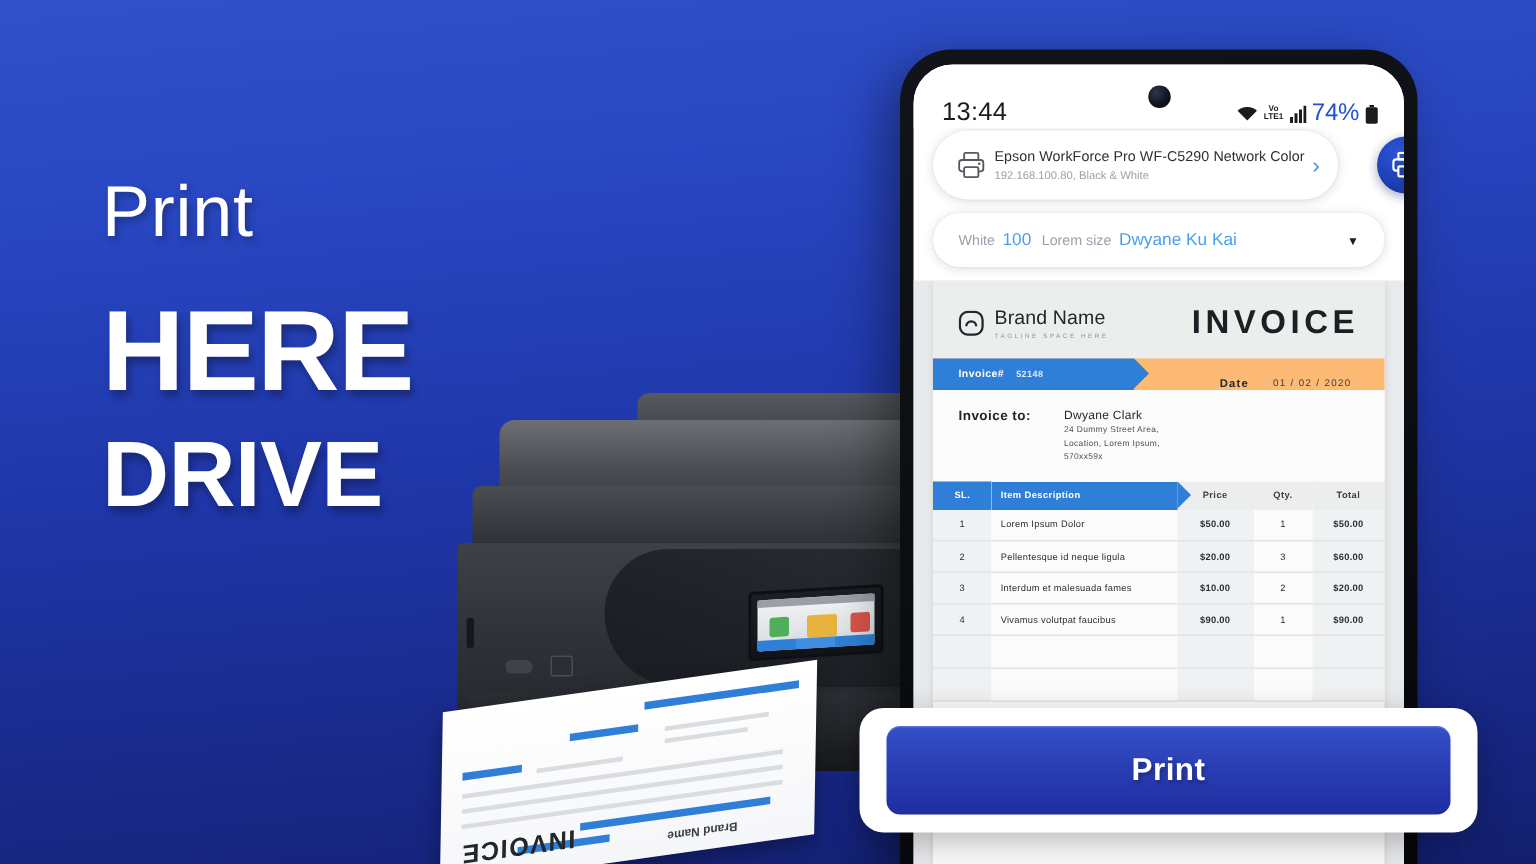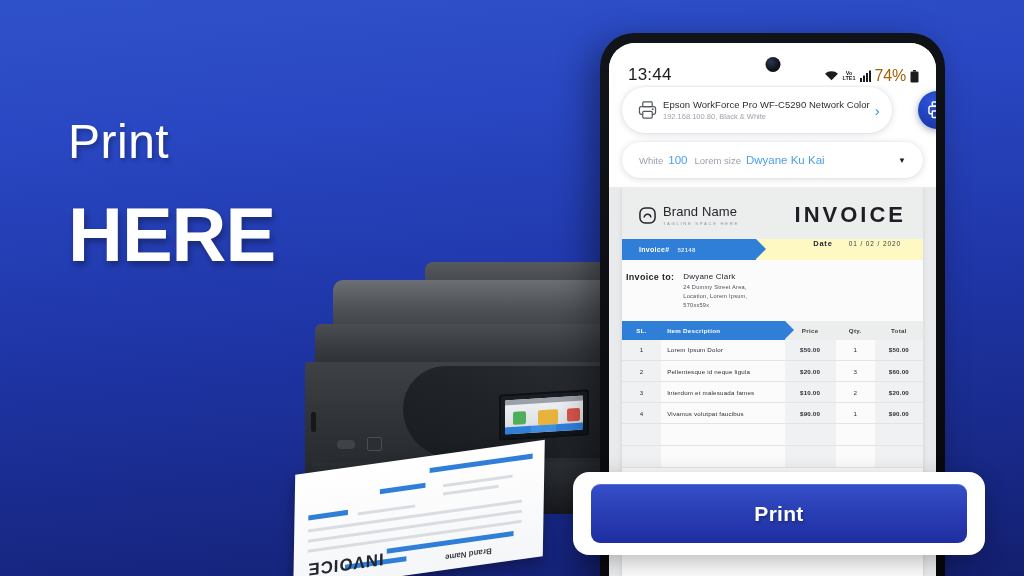--- a/index.html
+++ b/index.html
@@ -130,21 +130,21 @@
     z-index:6;
   }
 
   
   .statusbar {
     position:relative; height:42px; display:flex; align-items:flex-end;
     justify-content:space-between; padding:0 17px 0 19px; background:#fff;
   }
   .sb-time { font-size:17px; color:#1c1c1e; font-weight:400; letter-spacing:.2px; }
   .sb-right { display:flex; align-items:center; gap:4px; }
-  .sb-pct { font-size:16px; color:#a16207; letter-spacing:-.2px; }
+  .sb-pct { font-size:16px; color:#1d4ed8; letter-spacing:-.2px; }
   .sb-volte { font-size:5.5px; line-height:5.5px; color:#1c1c1e; text-align:center; font-weight:700; }
 
   
   .prow { display:flex; align-items:center; gap:26px; padding:0 13px; margin-top:2px; }
   .pcard {
     flex:1; background:#fff; border-radius:27px; height:46px;
     display:flex; align-items:center; padding:0 12px;
     box-shadow:0 1px 7px rgba(20,30,70,.16), 0 0 0 1px rgba(0,0,0,.02);
   }
   .pc-icon { width:26px; flex:0 0 26px; display:flex; align-items:center; justify-content:center; }
@@ -184,37 +184,37 @@
   }
   .doc-head {
     background:#eceded; padding:15px 17px 11px 17px;
     display:flex; align-items:center; justify-content:space-between;
   }
   .brand { display:flex; align-items:center; gap:7px; }
   .brand-txt .bn { font-size:13px; color:#23262b; font-weight:400; letter-spacing:.1px; }
   .brand-txt .tl { font-size:4.2px; color:#8d939b; letter-spacing:1.7px; margin-top:1.5px; }
   .inv-title { font-size:22px; font-weight:700; color:#1c1f24; letter-spacing:3px; }
 
-  .inv-no-row { display:flex; align-items:flex-start; background:#fef9c3; }
+  .inv-no-row { display:flex; align-items:flex-end; background:#fdba74; }
   .ribbon {
     position:relative; background:#2f7fd8; height:21px; width:134px;
     display:flex; align-items:center; padding-left:17px; gap:8px;
   }
   .ribbon::after {
     content:""; position:absolute; right:-10px; top:0;
     border-left:10px solid #2f7fd8;
     border-top:10.5px solid transparent; border-bottom:10.5px solid transparent;
   }
   .rb-lbl { font-size:7px; color:#fff; font-weight:700; letter-spacing:.3px; }
   .rb-val { font-size:6px; color:#dbeaf9; font-weight:700; letter-spacing:.3px; }
   .date-grp { margin-left:auto; display:flex; align-items:center; gap:16px; padding-right:22px; }
   .date-lbl { font-size:7.5px; font-weight:700; color:#23262b; letter-spacing:.8px; }
   .date-val { font-size:6.5px; color:#3c4046; letter-spacing:.9px; }
 
-  .billto { background:#fbfbfb; padding:12px 17px 10px 4px; display:flex; gap:9px; }
+  .billto { background:#fbfbfb; padding:12px 17px 10px 17px; display:flex; gap:22px; }
   .bt-lbl { font-size:9px; font-weight:700; color:#23262b; letter-spacing:.3px; white-space:nowrap; }
   .bt-name { font-size:8px; font-weight:400; color:#23262b; letter-spacing:.2px; }
   .bt-addr { font-size:5.6px; color:#4a4e54; line-height:1.65; letter-spacing:.25px; margin-top:2px; }
 
   
   .tbl { width:100%; border-collapse:collapse; table-layout:fixed; }
   .tbl thead th {
     background:#eceded; height:19px; font-size:6.2px; font-weight:700;
     color:#3c4046; letter-spacing:.3px;
   }
@@ -278,20 +278,21 @@
     font-size:21px; color:#fff; font-weight:700; letter-spacing:.3px;
     text-shadow:1px 2px 3px rgba(0,0,0,.30);
   }
 </style>
 </head>
 <body>
 
 <div class="headline">
   <div class="hl-print">Print</div>
   <div class="hl-from">HERE</div>
+  <div class="hl-drive">DRIVE</div>
 </div>
 
 <div class="printer">
   <div class="pr-top2"></div>
   <div class="pr-top"></div>
   <div class="pr-lid"></div>
   <div class="pr-body"></div>
   <div class="pr-curve"></div>
   <div class="pr-screen">
     <div class="pr-scr-in">

